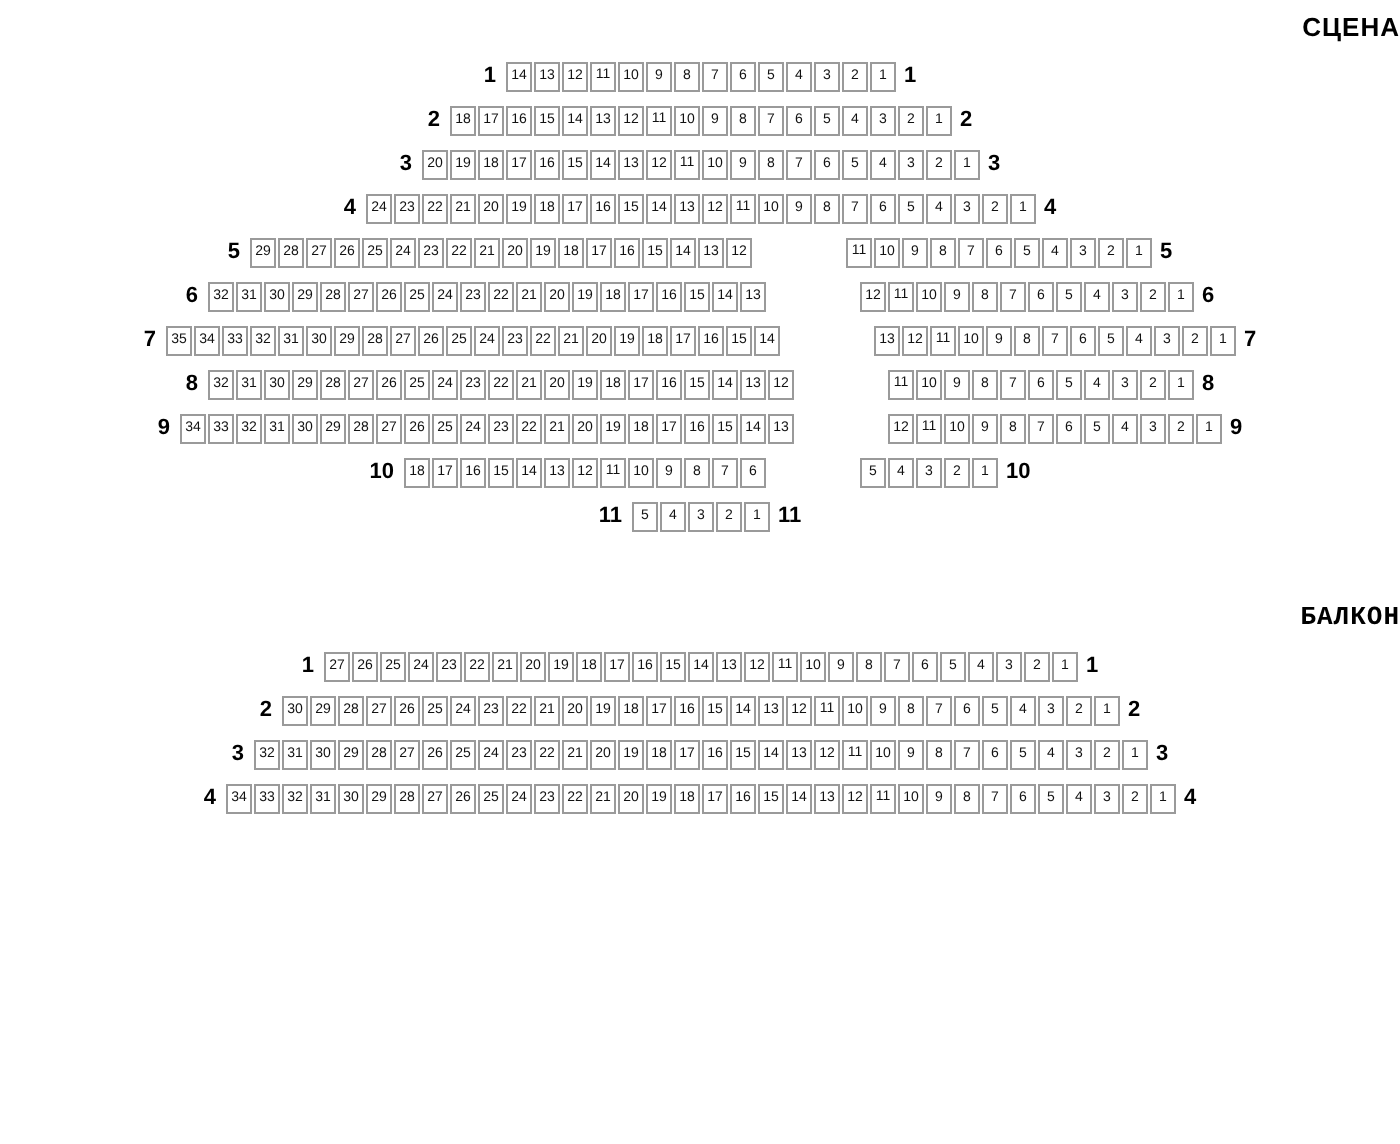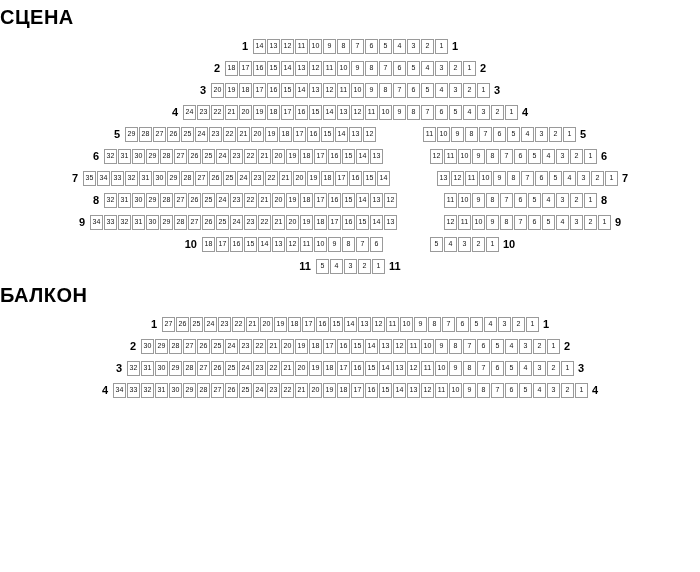--- a/index.html
+++ b/index.html
@@ -9,27 +9,27 @@
   body {
     width: 700px;
     height: 572px;
     background: #ffffff;
     font-family: "Liberation Sans", sans-serif;
     color: #000000;
     overflow: hidden;
     position: relative;
   }
   .section-title {
-    text-align: left;
-    font-size: 20px;
+    text-align: right;
+    font-size: 13px;
     font-weight: bold;
     letter-spacing: 0.5px;
   }
   #scene-title { margin-top: 6px; }
-  #balcony-title { margin-top: 7px; }
+  #balcony-title { margin-top: 32px; font-family: Liberation Mono, monospace; }
 
   .rows {
     margin-top: 6px;
   }
   .row {
     display: flex;
     align-items: center;
     justify-content: center;
     height: 22px;
   }

